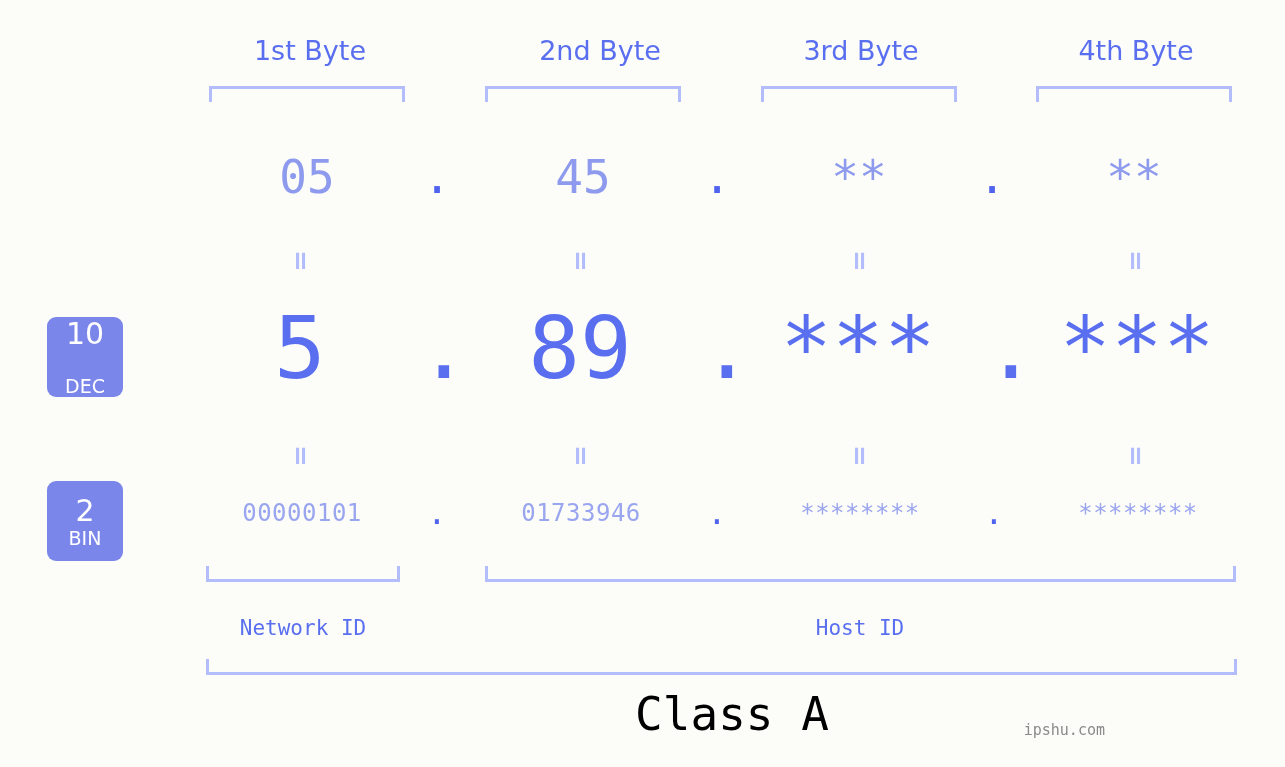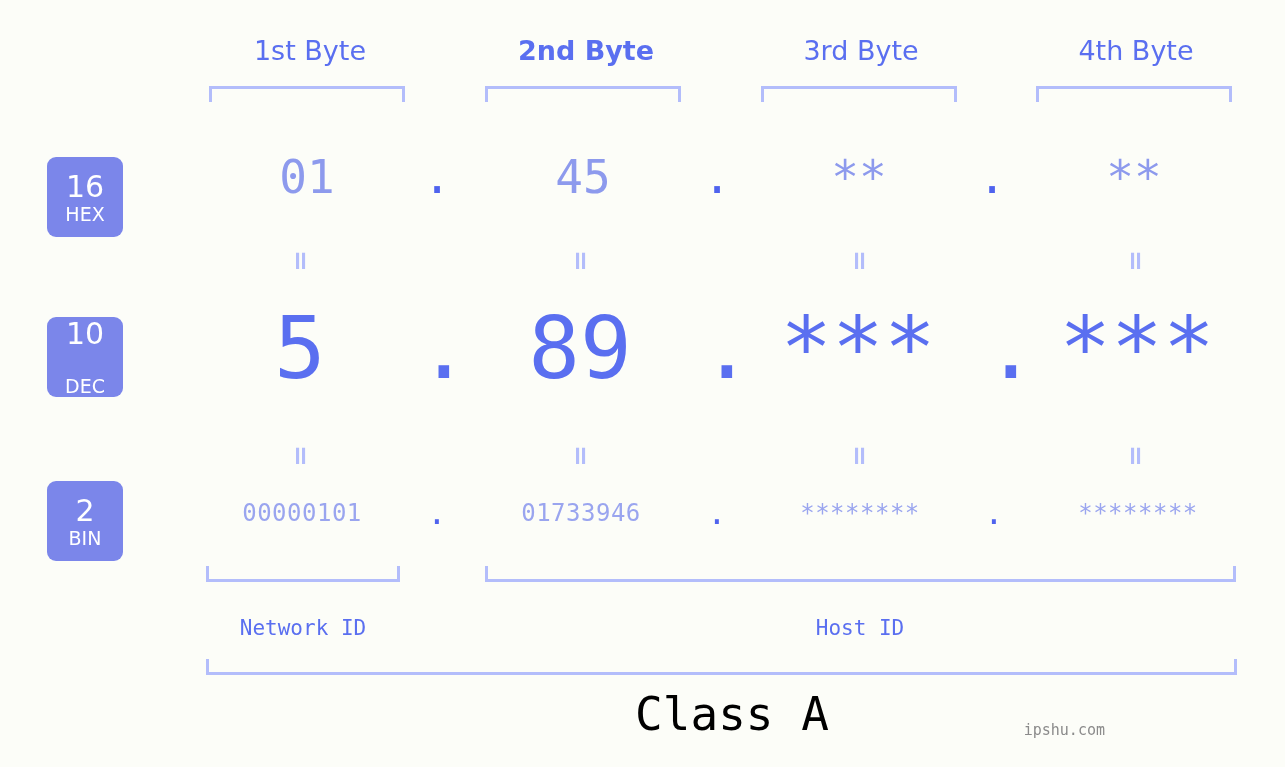--- a/index.html
+++ b/index.html
@@ -181,43 +181,39 @@
     color: #8b8b8b;
     letter-spacing: 0px;
   }
 </style>
 </head>
 <body>
 
 <div id="stage">
 
   <div class="byte-label" style="left:190px;">1st Byte</div>
-  <div class="byte-label" style="left:466px;font-weight:bold;">2nd Byte</div>
+  <div class="byte-label" style="left:480px;">2nd Byte</div>
   <div class="byte-label" style="left:741px;">3rd Byte</div>
   <div class="byte-label" style="left:1016px;">4th Byte</div>
 
   <div class="bracket-down" style="left:209px;top:86px;width:196px;"></div>
   <div class="bracket-down" style="left:485px;top:86px;width:196px;"></div>
   <div class="bracket-down" style="left:761px;top:86px;width:196px;"></div>
   <div class="bracket-down" style="left:1036px;top:86px;width:196px;"></div>
 
-  <div class="badge" style="top:157px;">
-    <div class="num">16</div>
-    <div class="nm">HEX</div>
-  </div>
   <div class="badge" style="top:317px;justify-content:space-between;">
     <div class="num">10</div>
     <div class="nm">DEC</div>
   </div>
   <div class="badge" style="top:481px;">
     <div class="num">2</div>
     <div class="nm">BIN</div>
   </div>
 
-  <div class="cell hex-cell" style="left:187px;">01</div>
+  <div class="cell hex-cell" style="left:187px;">05</div>
   <div class="cell hex-dot" style="left:422px;">.</div>
   <div class="cell hex-cell" style="left:463px;">45</div>
   <div class="cell hex-dot" style="left:702px;">.</div>
   <div class="cell hex-cell" style="left:739px;">**</div>
   <div class="cell hex-dot" style="left:977px;">.</div>
   <div class="cell hex-cell" style="left:1014px;">**</div>
 
   <div class="eq" style="left:181px;top:248px;"><span>=</span></div>
   <div class="eq" style="left:461px;top:248px;"><span>=</span></div>
   <div class="eq" style="left:740px;top:248px;"><span>=</span></div>

